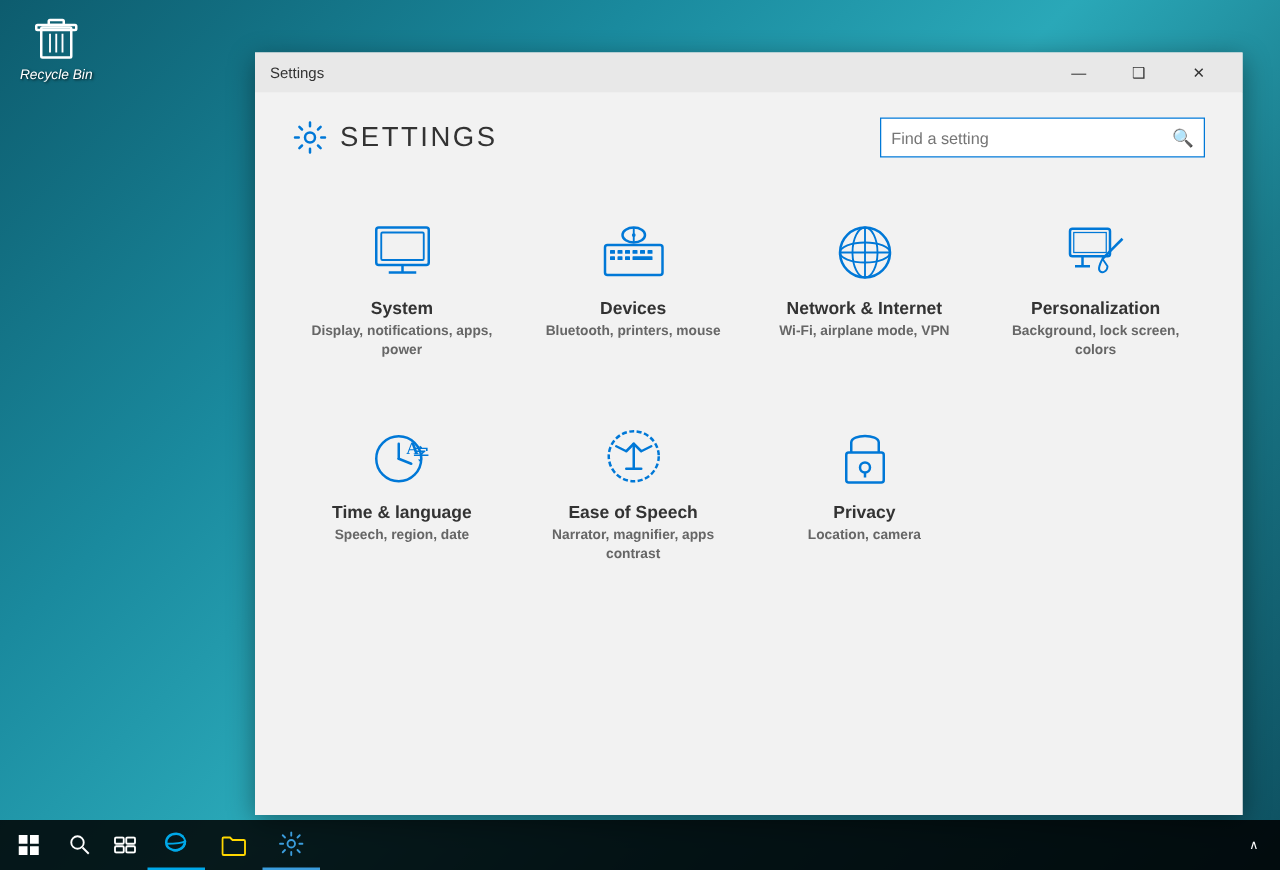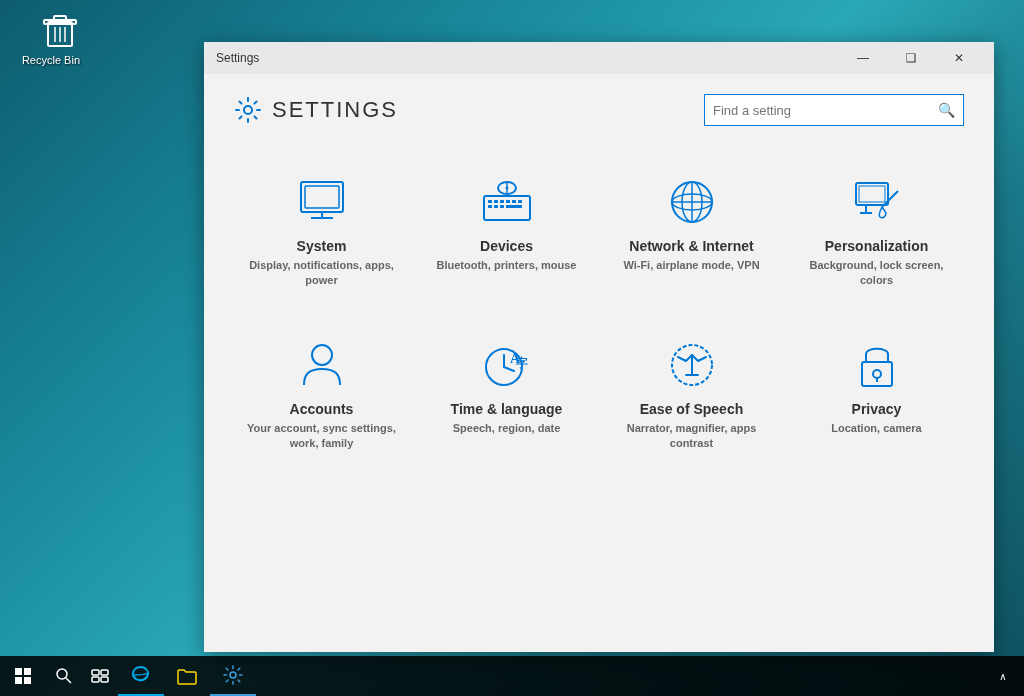--- a/index.html
+++ b/index.html
@@ -20,23 +20,24 @@
       position: relative;
     }
 
     
     .recycle-bin {
       position: absolute;
       top: 10px;
       left: 10px;
       display: flex;
       flex-direction: column;
-      align-items: flex-end;
+      align-items: center;
       width: 70px;
       cursor: pointer;
+      font-style: italic;
     }
     .recycle-bin-icon {
       width: 40px;
       height: 40px;
       margin-bottom: 4px;
     }
     .recycle-bin-label {
       color: white;
       font-size: 11px;
       text-align: center;
@@ -398,30 +399,20 @@
               <line x1="30" y1="28" x2="46" y2="12" stroke="#0078d7" stroke-width="2"></line>
               <path d="M30 28 C28 32 26 36 28 38 C30 40 34 38 34 34 Z" fill="none" stroke="#0078d7" stroke-width="1.5"></path>
               <line x1="14" y1="26" x2="14" y2="34" stroke="#0078d7" stroke-width="2"></line>
               <line x1="8" y1="34" x2="20" y2="34" stroke="#0078d7" stroke-width="2"></line>
             </svg>
           </div>
           <div class="settings-item-name">Personalization</div>
           <div class="settings-item-desc">Background, lock screen, colors</div>
         </div>
 
-        <div class="settings-item">
-          <div class="settings-item-icon">
-            <svg width="44" height="48" viewBox="0 0 44 48" fill="none" xmlns="http://www.w3.org/2000/svg">
-              <circle cx="22" cy="14" r="10" stroke="#0078d7" stroke-width="2"></circle>
-              <path d="M4 44 C4 34 8 28 22 28 C36 28 40 34 40 44" stroke="#0078d7" stroke-width="2" fill="none"></path>
-            </svg>
-          </div>
-          <div class="settings-item-name">Accounts</div>
-          <div class="settings-item-desc">Your account, sync settings, work, family</div>
-        </div>
 
         <div class="settings-item">
           <div class="settings-item-icon">
             <svg width="50" height="48" viewBox="0 0 50 48" fill="none" xmlns="http://www.w3.org/2000/svg">
 
               <circle cx="22" cy="26" r="18" stroke="#0078d7" stroke-width="2"></circle>
               <line x1="22" y1="14" x2="22" y2="26" stroke="#0078d7" stroke-width="2" stroke-linecap="round"></line>
               <line x1="22" y1="26" x2="32" y2="30" stroke="#0078d7" stroke-width="2" stroke-linecap="round"></line>
 
               <text x="28" y="22" font-size="14" fill="#0078d7" font-family="serif">A</text>

